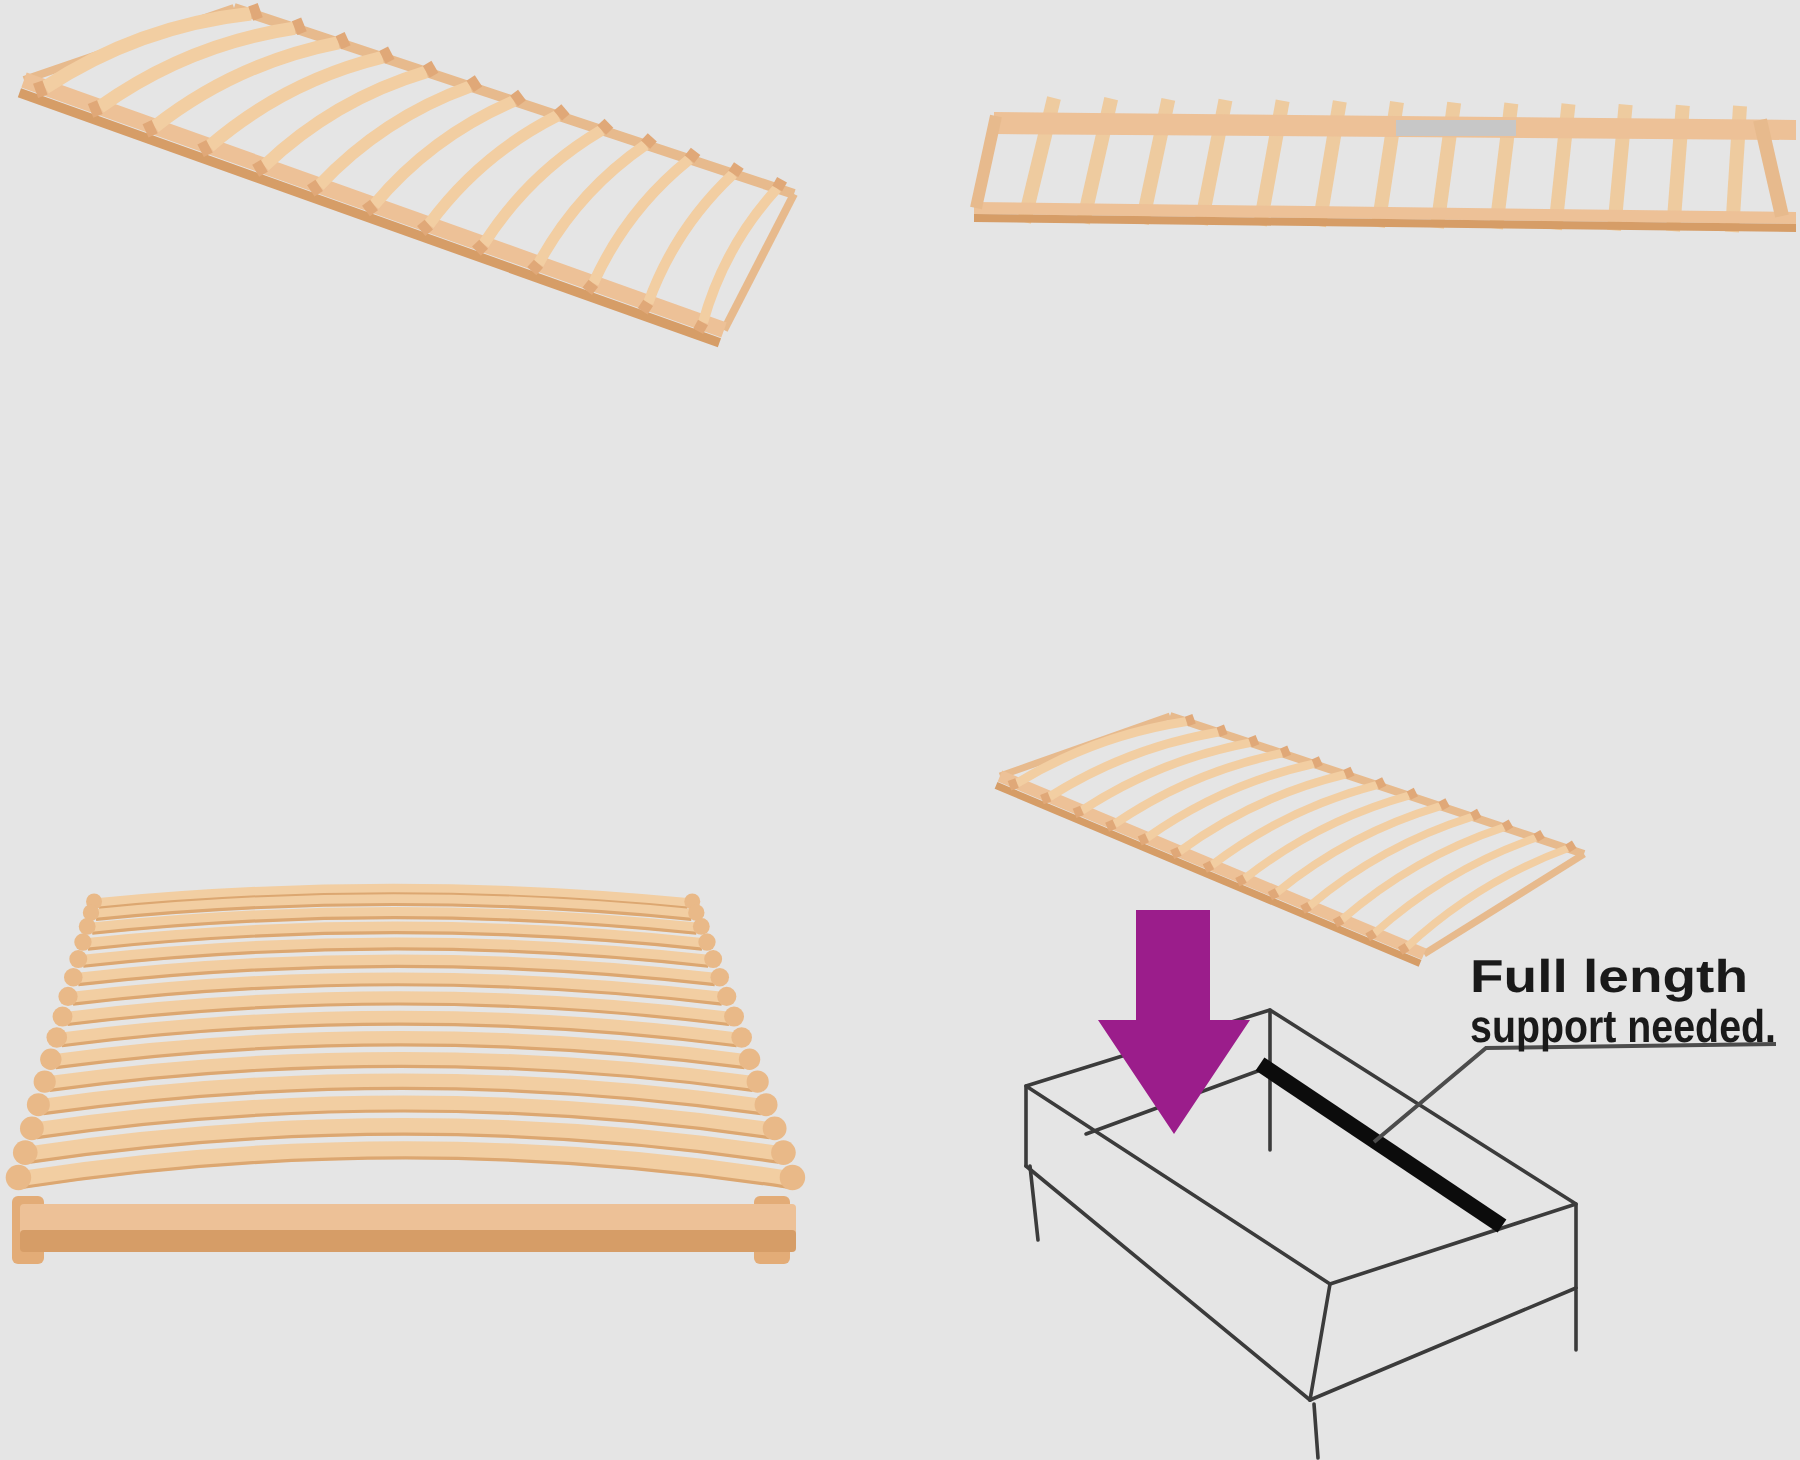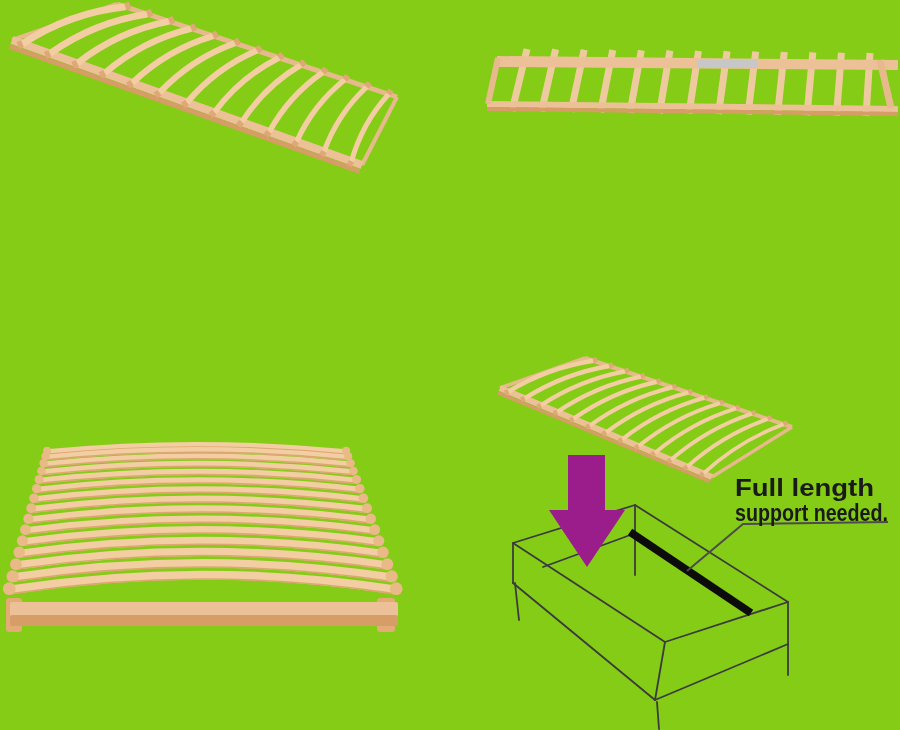--- a/index.html
+++ b/index.html
@@ -1,17 +1,17 @@
 <!DOCTYPE html>
 <html><head>
 <meta charset="utf-8">
 <style>
   html,body{margin:0;padding:0;background:#ffffff;}
   body{width:900px;height:730px;overflow:hidden;}
-  .canvas{position:relative;width:900px;height:730px;background:#84cc16;}
+  .canvas{position:relative;width:900px;height:730px;background:#e5e5e5;}
   svg{display:block;}
   text.annot{
     font-family:"Liberation Sans", sans-serif;
     font-weight:700;
     font-size:23px;
     fill:#1a1a1a;
   }
 </style>
 </head>
 <body>

